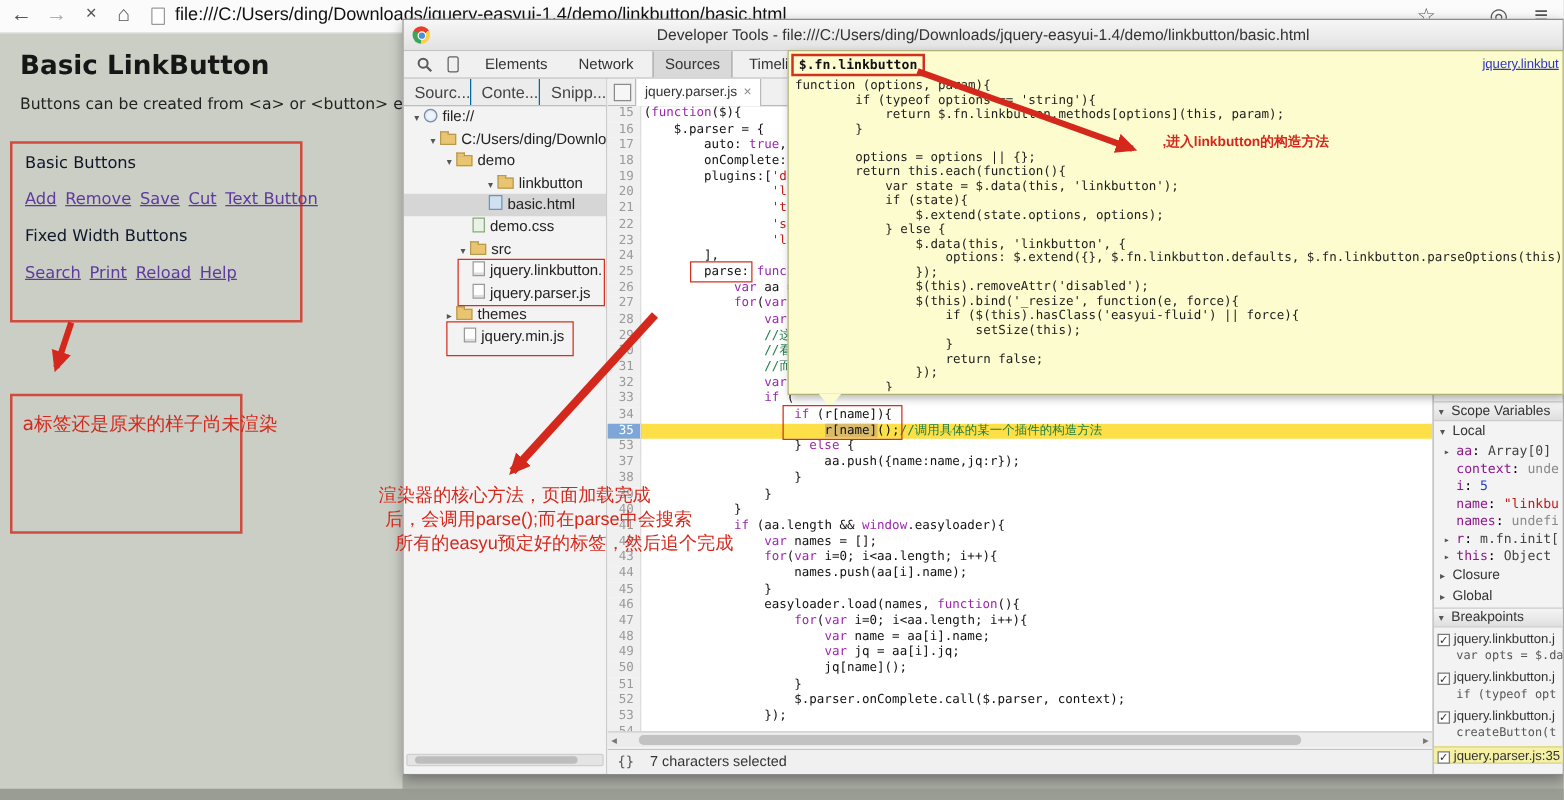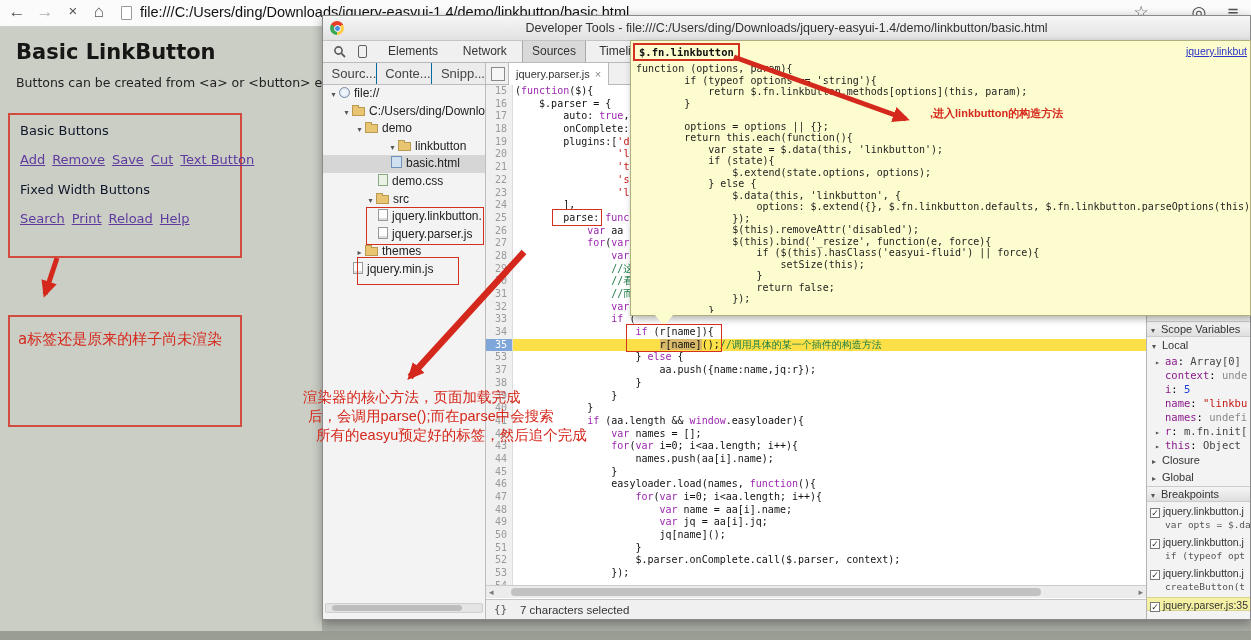--- a/index.html
+++ b/index.html
@@ -12,21 +12,21 @@
 .bicon.dim{color:#b0b0b0}
 #url-doc{position:absolute;left:121px;top:6px;width:11px;height:14px;background:#fff;border:1px solid #9a9a9a;border-radius:1px}
 #url-text{position:absolute;left:140px;top:4px;font-size:14.5px;color:#111;white-space:nowrap}
 
 
 #page{position:absolute;left:0;top:27px;width:1251px;height:613px;background:#cbcec5;z-index:1;font-family:"DejaVu Sans",sans-serif}
 #pg-title{position:absolute;left:16px;top:13px;font-size:21px;font-weight:bold;color:#161616}
 #pg-desc{position:absolute;left:16px;top:48px;font-size:12.5px;color:#222;white-space:nowrap}
 .redbox{position:absolute;border:2px solid #d14b3e}
 #pg-box1{left:8px;top:86px;width:234px;height:145px}
-#pg-box2{left:8px;top:288px;width:234px;height:112px}
+#pg-box2{left:8px;top:288px;width:186px;height:112px}
 .pg-label{position:absolute;left:10px;font-size:13px;color:#0f172a}
 .pg-links{position:absolute;left:10px;font-size:13px;white-space:nowrap}
 .pg-links a{color:#5e3a9e;text-decoration:underline;margin-right:7px;cursor:pointer}
 #pg-note{position:absolute;left:8px;top:13px;font-size:15px;color:#d5281c;white-space:nowrap}
 
 
 #devtools{position:absolute;left:322px;top:15px;width:929px;height:605px;background:#f3f3f3;border:1px solid #8a8a8a;box-shadow:0 3px 10px rgba(0,0,0,.35);z-index:10}
 #dt-title{position:absolute;left:0;top:0;width:927px;height:25px;background:linear-gradient(#f6f6f6,#e2e2e2);border-bottom:1px solid #c4c4c4;text-align:center;font-size:12.5px;color:#333;line-height:25px}
 .chrome-logo{position:absolute;left:7px;top:5px;width:14px;height:14px;border-radius:50%;background:conic-gradient(from -60deg,#e8402a 0 120deg,#ffce44 0 240deg,#3aa757 0 360deg)}
 .chrome-logo::after{content:"";position:absolute;inset:3.5px;border-radius:50%;background:#4a90e2;border:1.5px solid #fff}
@@ -172,21 +172,21 @@
         <div class="trow" style="padding-left: 5px;"><span class="tarrow">▾</span><span class="ti globe"></span><span>file://</span></div>
         <div class="trow" style="padding-left: 18px;"><span class="tarrow">▾</span><span class="ti folder"></span><span>C:/Users/ding/Downlo</span></div>
         <div class="trow" style="padding-left: 31px;"><span class="tarrow">▾</span><span class="ti folder"></span><span>demo</span></div>
         <div class="trow" style="padding-left: 64px;"><span class="tarrow">▾</span><span class="ti folder"></span><span>linkbutton</span></div>
         <div class="trow sel" style="padding-left: 57px;"><span class="tarrow"></span><span class="ti html"></span><span>basic.html</span></div>
         <div class="trow" style="padding-left: 44px;"><span class="tarrow"></span><span class="ti css"></span><span>demo.css</span></div>
         <div class="trow" style="padding-left: 31px; margin-left: 11px;"><span class="tarrow">▾</span><span class="ti folder"></span><span>src</span></div>
         <div class="trow" style="padding-left: 44px;"><span class="tarrow"></span><span class="ti js"></span><span>jquery.linkbutton.</span></div>
         <div class="trow" style="padding-left: 44px;"><span class="tarrow"></span><span class="ti js"></span><span>jquery.parser.js</span></div>
         <div class="trow" style="padding-left: 31px;"><span class="tarrow">▸</span><span class="ti folder"></span><span>themes</span></div>
-        <div class="trow" style="padding-left: 19px;"><span class="tarrow"></span><span class="ti js"></span><span>jquery.min.js</span></div>
+        <div class="trow" style="padding-left: 37px;"><span class="tarrow"></span><span class="ti js"></span><span>jquery.min.js</span></div>
       </div>
     <div id="sb-scroll">
         <span id="sb-thumb"></span>
       </div>
   </div>
 
   <div id="dt-editor">
     <div id="ed-tabrow">
       <span id="ed-nav"></span>
       <span id="ed-tab-host"><span class="ed-tab active" style="left: 22px;"><span>jquery.parser.js</span><span class="ed-close">×</span></span><span class="ed-tab" style="left: 141.2px;"><span>jquery.</span></span></span>

